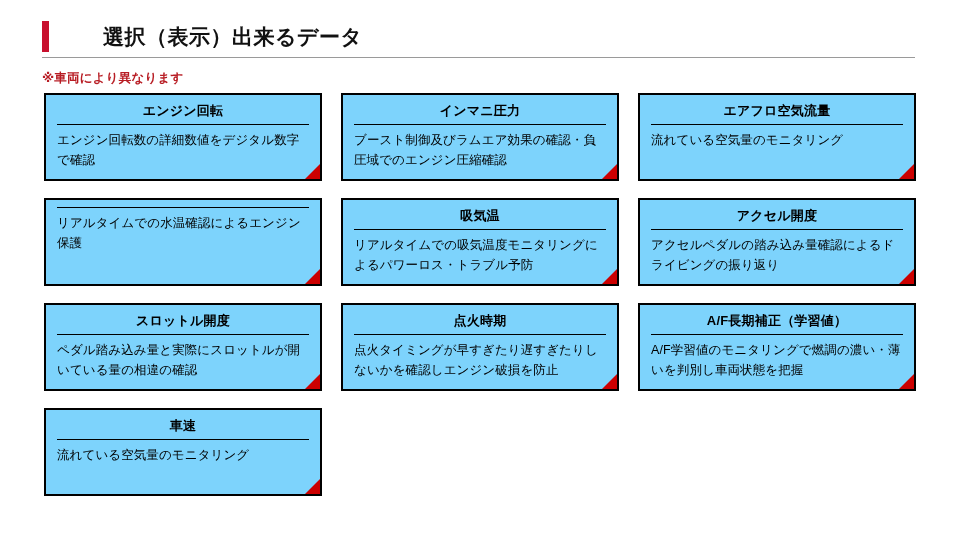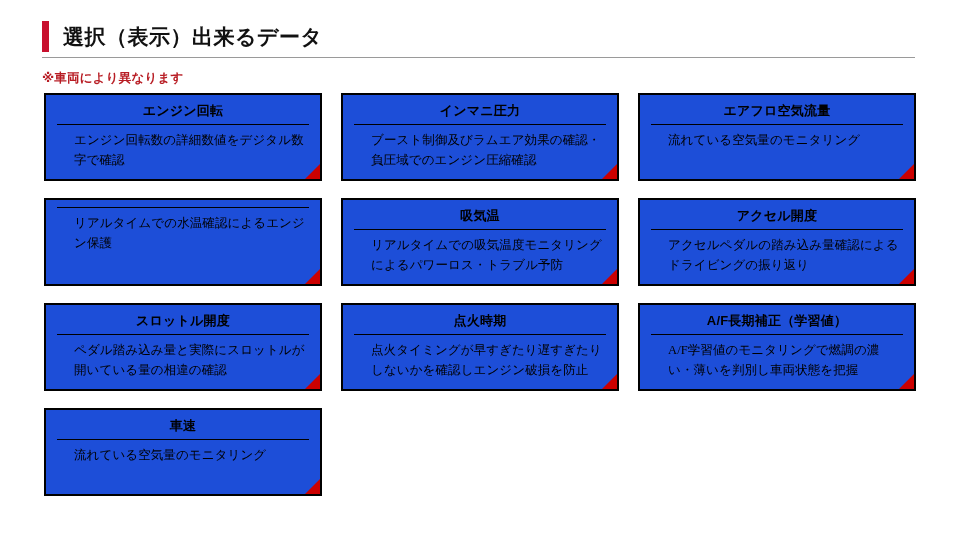--- a/index.html
+++ b/index.html
@@ -26,20 +26,21 @@
 
   
   .header {
     position: absolute;
     left: 42px;
     top: 14px;
     width: 873px;
     height: 44px;
     display: flex;
     align-items: center;
+    gap: 40px;
   }
   .header-accent-bar {
     width: 7px;
     height: 31px;
     background: #c8102e;
     flex: 0 0 auto;
   }
   .header-title {
     margin-left: 14px;
     font-size: 21px;
@@ -80,21 +81,21 @@
     column-gap: 19px;
     row-gap: 17px;
   }
 
   .card {
     position: relative;
     box-sizing: border-box;
     width: 278px;
     height: 88px;
     border: 2px solid #000000;
-    background: #1d4ed8;
+    background: #7dd3fc;
     overflow: hidden;
   }
 
   .card-title {
     display: block;
     text-align: center;
     font-size: 13px;
     font-weight: bold;
     color: #000000;
     line-height: 1;
@@ -105,27 +106,26 @@
 
   .card-divider {
     margin: 7px auto 0 auto;
     width: 252px;
     height: 1px;
     background: #000000;
   }
 
   .card-desc {
     display: block;
-    margin: 5px 10px 0 28px;
+    margin: 5px 10px 0 11px;
     font-size: 12.5px;
     line-height: 1.62;
     color: #000000;
     letter-spacing: 0.1px;
     word-break: break-all;
-    font-family: Liberation Serif, serif;
   }
 
   .card-corner {
     position: absolute;
     right: 0;
     bottom: 0;
     width: 0;
     height: 0;
     border-left: 15px solid transparent;
     border-bottom: 15px solid #cc0000;

